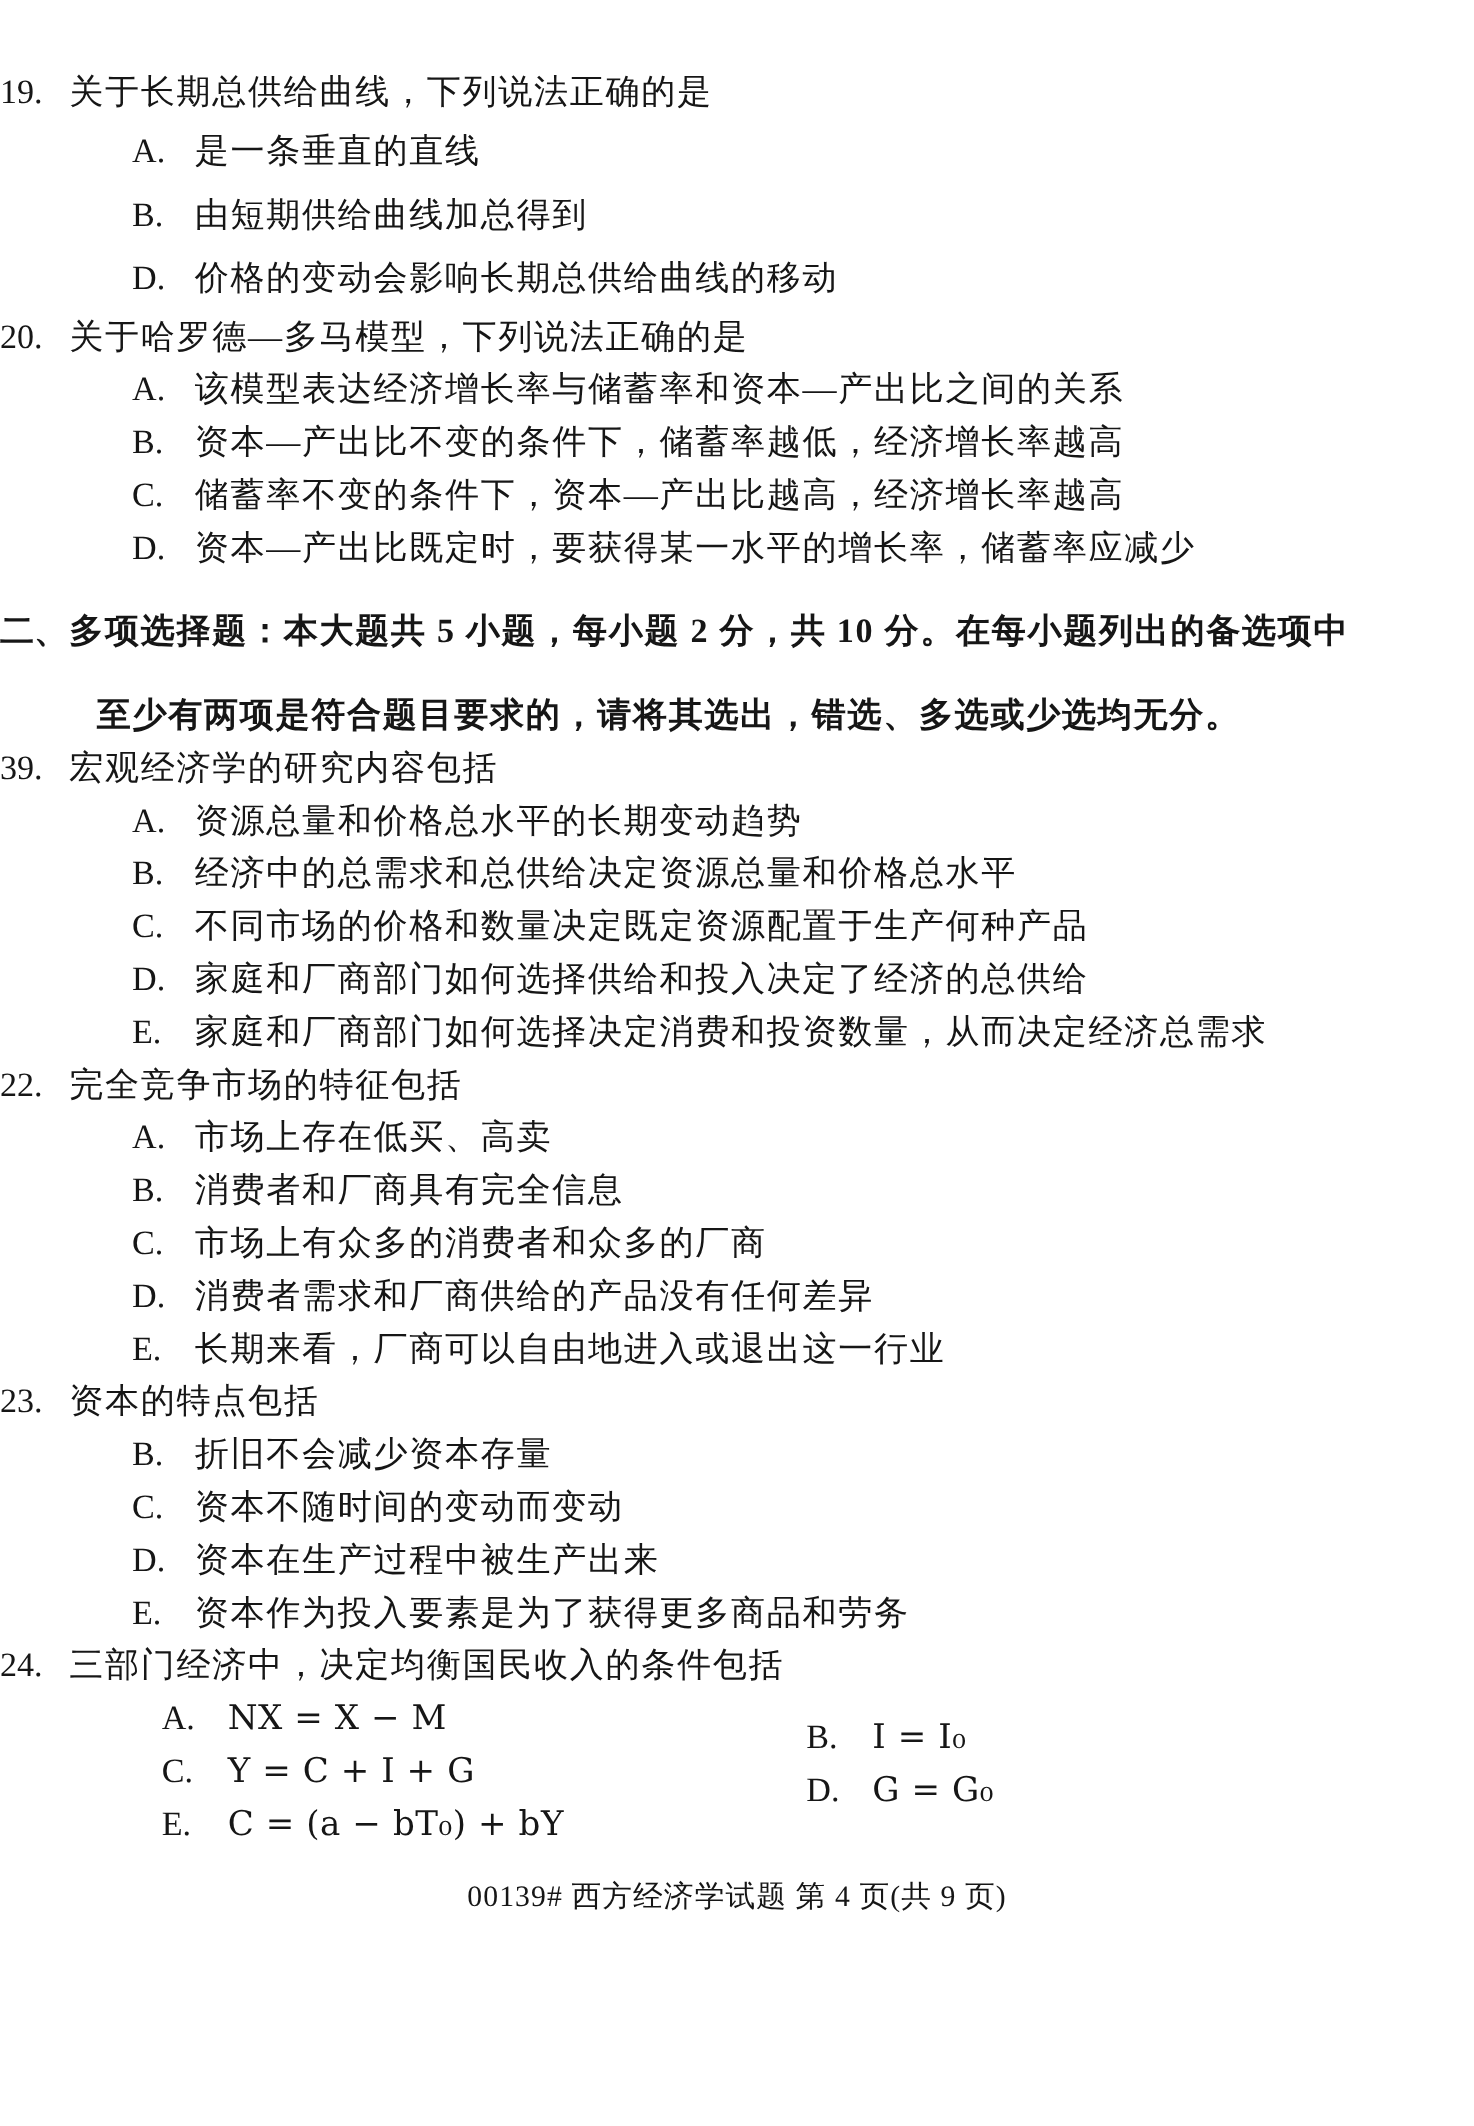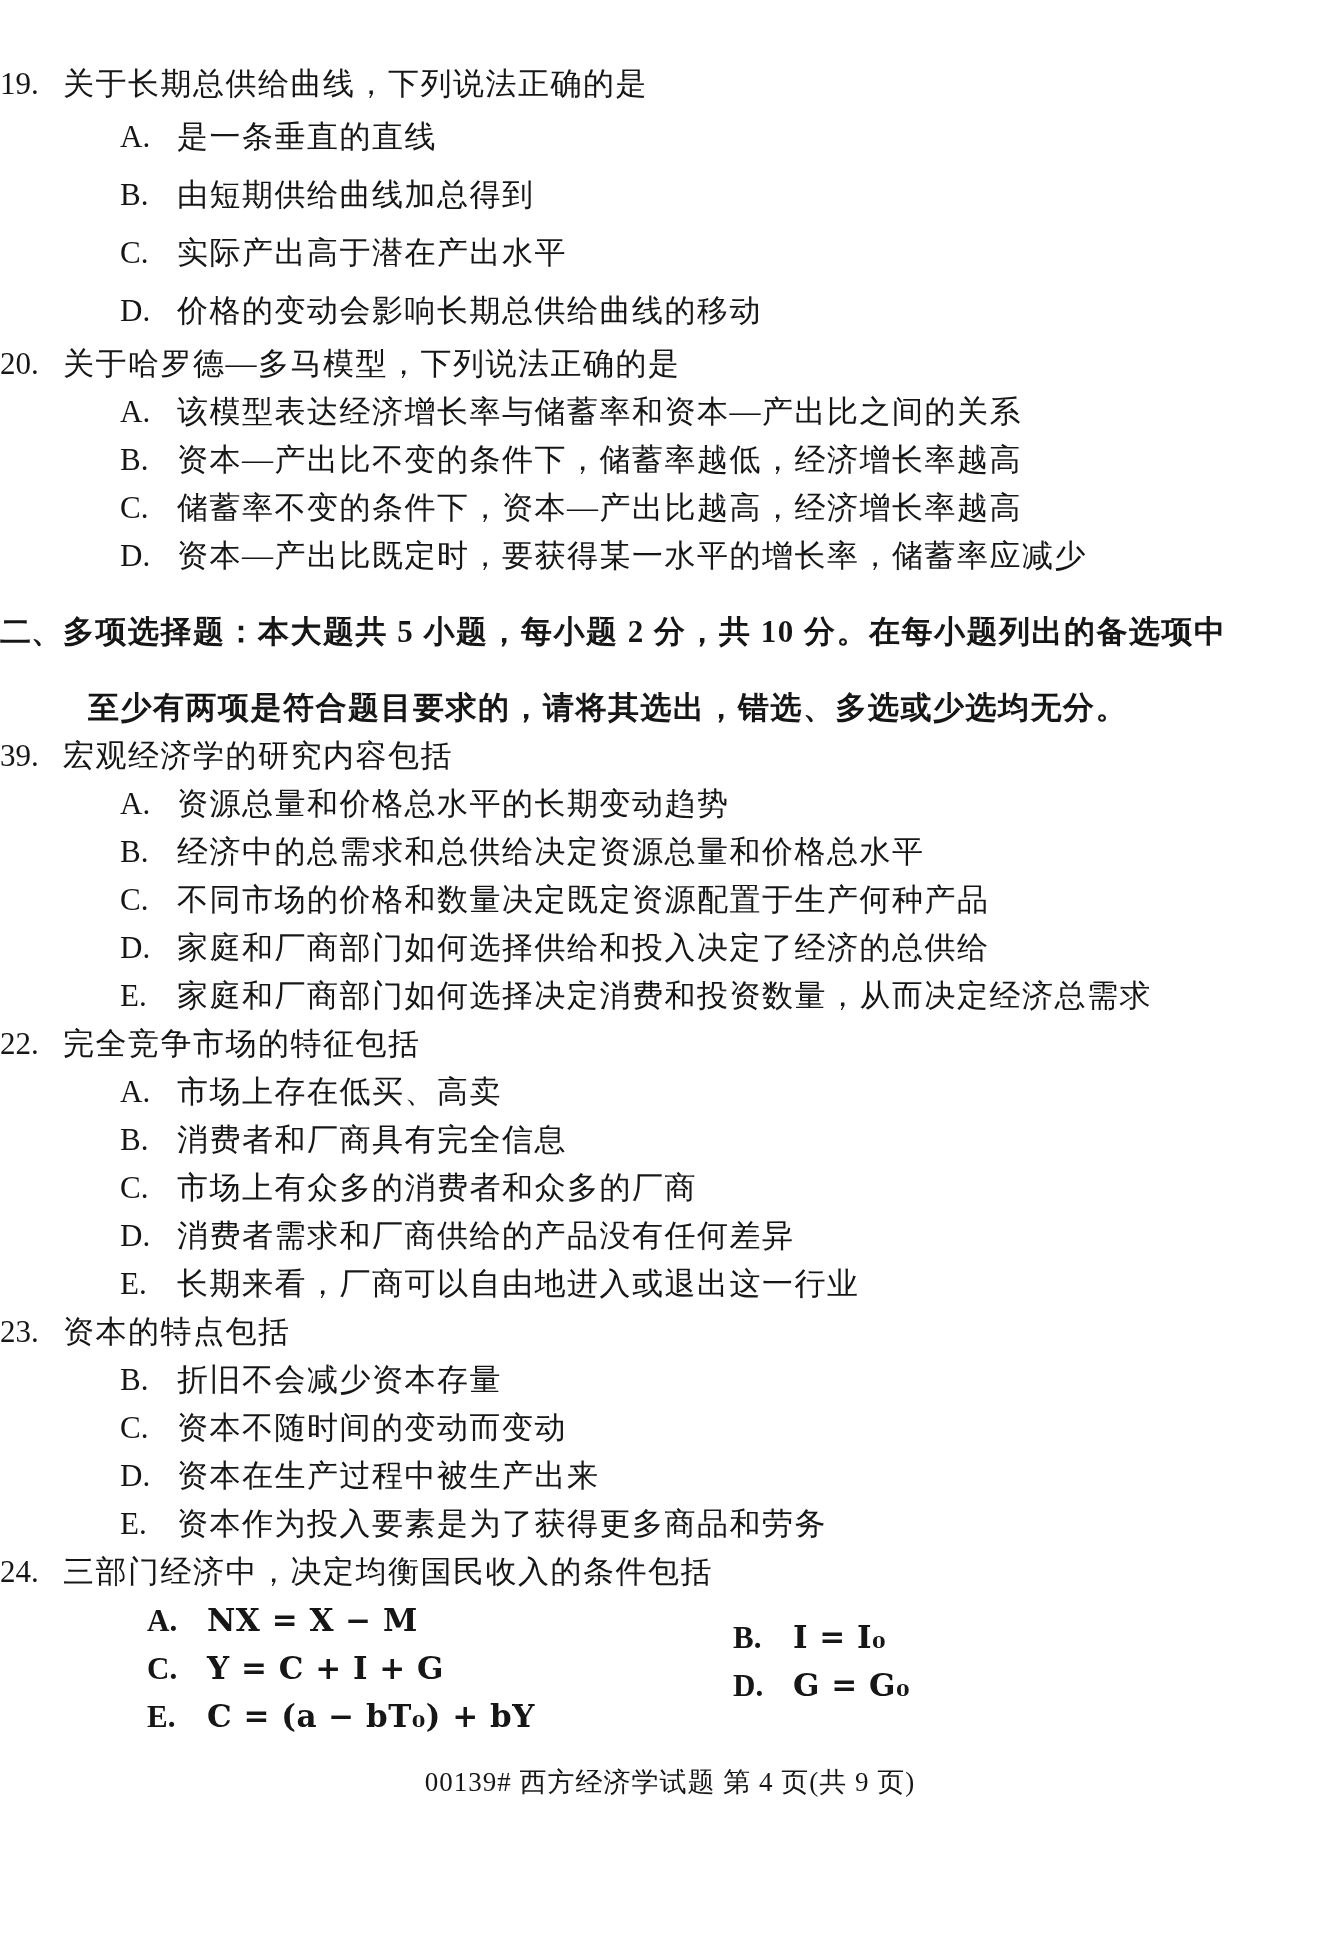--- a/index.html
+++ b/index.html
@@ -22,21 +22,21 @@
     letter-spacing:1.5px;
     white-space:nowrap;
   }
   .qline{}
   .opt{padding-left:120px;}
   .q19 .opt{height:58px;line-height:58px;}
   .qnum{display:inline-block;width:63px;letter-spacing:0;}
   .olabel{display:inline-block;width:57px;letter-spacing:0;}
   .sec .line{font-weight:700;margin-top:28px;}
   .sec .cont{padding-left:88px;}
-  .q24 .opt{padding-left:147px;font-weight:bold;}
+  .q24 .opt{padding-left:147px;}
   .q24 .olabel{width:60px;}
   .formula{
     font-family:"DejaVu Serif","DejaVu Sans",serif;
     letter-spacing:0.5px;
   }
   .rcol{position:absolute;left:733px;top:17px;}
   .footer{
     margin-top:22px;
     height:40px;line-height:40px;
     text-align:center;
@@ -52,23 +52,20 @@
 
   <div class="q19">
     <div class="line qline">
       <span class="qnum">19.</span><span>关于长期总供给曲线，下列说法正确的是</span>
     </div>
     <div class="line opt">
       <span class="olabel">A.</span><span>是一条垂直的直线</span>
     </div>
     <div class="line opt">
       <span class="olabel">B.</span><span>由短期供给曲线加总得到</span>
-    </div>
-    <div class="line opt">
-      <span class="olabel">C.</span><span>实际产出高于潜在产出水平</span>
     </div>
     <div class="line opt">
       <span class="olabel">D.</span><span>价格的变动会影响长期总供给曲线的移动</span>
     </div>
   </div>
 
   <div>
     <div class="line qline">
       <span class="qnum">20.</span><span>关于哈罗德—多马模型，下列说法正确的是</span>
     </div>

